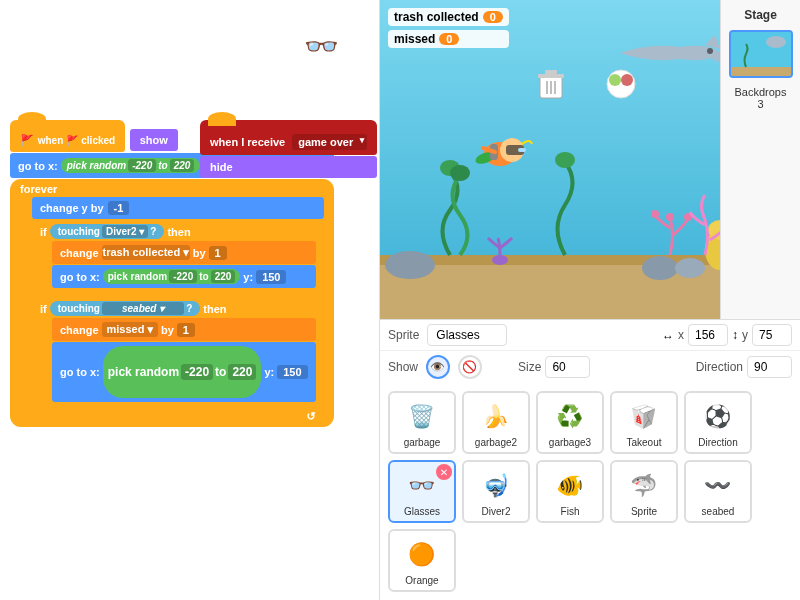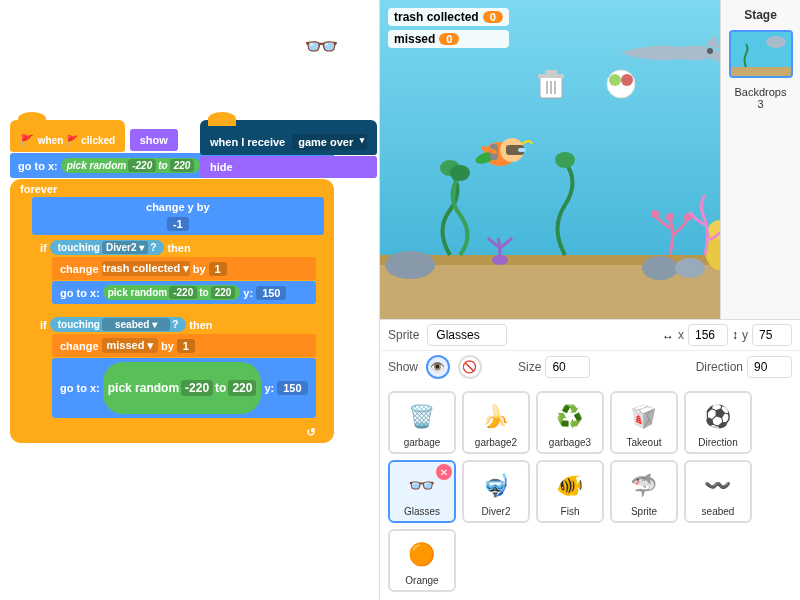--- a/index.html
+++ b/index.html
@@ -282,21 +282,21 @@
       </div>
 
       
       <div style="background:#ffab19; border-radius:11px; padding:4px 10px; color:white; font-size:11px; font-weight:bold; margin-top:1px; min-width:270px;">
         <div style="display:flex; align-items:center; gap:4px;">
           <span>forever</span>
         </div>
 
         <div style="margin-left:12px; margin-top:2px; margin-bottom:2px; display:flex; flex-direction:column; gap:1px;">
 
-          <div style="background:#4c97ff; border-radius:3px; padding:4px 8px; color:white; font-size:11px; font-weight:bold; display:inline-flex; align-items:center; gap:4px;flex-direction:column;">
+          <div style="background:#4c97ff; border-radius:3px; padding:4px 8px; color:white; font-size:11px; font-weight:bold; display:inline-flex; align-items:center; gap:4px;">
             <span>change y by</span>
             <span style="background:rgba(0,0,0,0.2);border-radius:3px;padding:1px 6px;">-1</span>
           </div>
 
           <div style="background:#ffab19; border-radius:3px; padding:4px 8px 4px 8px; color:white; font-size:11px; font-weight:bold; min-width:220px;">
             <div style="display:flex; align-items:center; gap:3px;">
               <span>if</span>
               <span style="background:#5cb1d6; border-radius:20px; padding:1px 8px; font-size:10px; display:inline-flex; align-items:center; gap:2px;">
                 touching
                 <span style="background:rgba(0,0,0,0.2);border-radius:3px;padding:1px 4px;position:relative;">Diver2 ▾</span>
@@ -325,21 +325,21 @@
                 <span style="background:rgba(0,0,0,0.2);border-radius:3px;padding:1px 6px;">150</span>
               </div>
             </div>
           </div>
 
           <div style="background:#ffab19; border-radius:3px; padding:4px 8px 4px 8px; color:white; font-size:11px; font-weight:bold; min-width:220px; margin-top:2px;">
             <div style="display:flex; align-items:center; gap:3px;">
               <span>if</span>
               <span style="background:#5cb1d6; border-radius:20px; padding:1px 8px; font-size:10px; display:inline-flex; align-items:center; gap:2px;">
                 touching
-                <span style="background:rgba(0,0,0,0.2);border-radius:3px;padding:1px 13px;position:relative;">seabed ▾</span>
+                <span style="background:rgba(0,0,0,0.2);border-radius:3px;padding:1px 20px;position:relative;font-style:italic;">seabed ▾</span>
                 ?
               </span>
               <span>then</span>
             </div>
             <div style="margin-left:12px; margin-top:2px; margin-bottom:2px; display:flex; flex-direction:column; gap:1px;">
 
               <div style="background:#ff8c1a; border-radius:3px; padding:4px 8px; color:white; font-size:11px; font-weight:bold; display:inline-flex; align-items:center; gap:3px;">
                 <span>change</span>
                 <span style="background:rgba(0,0,0,0.15);border-radius:3px;padding:1px 5px;">missed ▾</span>
                 <span>by</span>
@@ -360,21 +360,21 @@
             </div>
           </div>
 
         </div>
 
         <div style="text-align:right; padding-right:8px;">↺</div>
       </div>
     </div>
 
     <div style="position:absolute; left:200px; top:120px;">
-      <div style="background:#0c4a6e; border-radius:6px 6px 3px 3px; padding:5px 10px; padding-top:14px; color:white; font-size:11px; font-weight:bold; display:inline-flex; align-items:center; gap:7px; position:relative;">
+      <div style="background:#b91c1c; border-radius:6px 6px 3px 3px; padding:5px 10px; padding-top:14px; color:white; font-size:11px; font-weight:bold; display:inline-flex; align-items:center; gap:7px; position:relative;">
         <span style="position:absolute;top:-8px;left:8px;width:28px;height:14px;border-radius:50% 50% 0 0;background:#ffab19;"></span>
         <span>when I receive</span>
         <span style="background:rgba(0,0,0,0.15);border-radius:3px;padding:2px 14px 2px 6px;position:relative;">
           game over
           <span style="position:absolute;right:3px;top:1px;font-size:9px;">▾</span>
         </span>
       </div>
       <div style="background:#9966ff; border-radius:3px; padding:5px 10px; color:white; font-size:11px; font-weight:bold; margin-top:1px;">
         <span>hide</span>
       </div>

